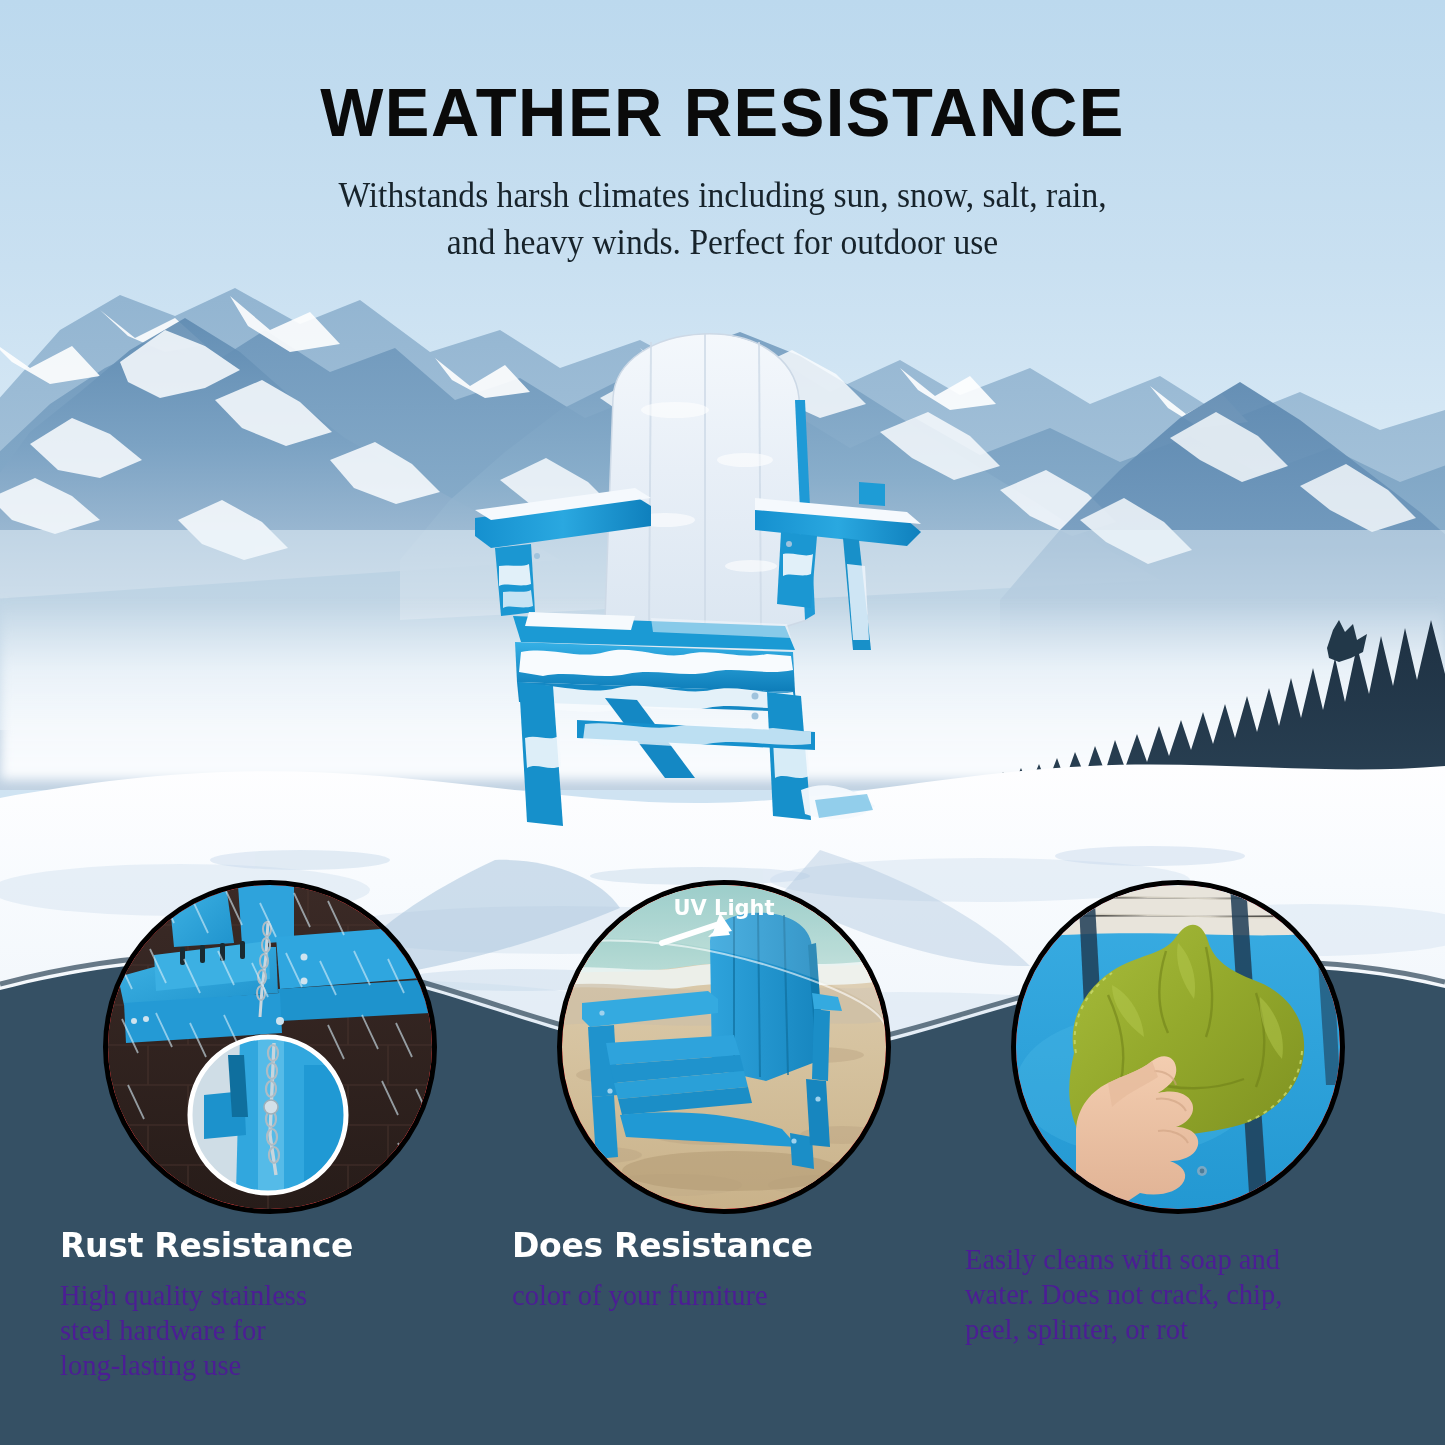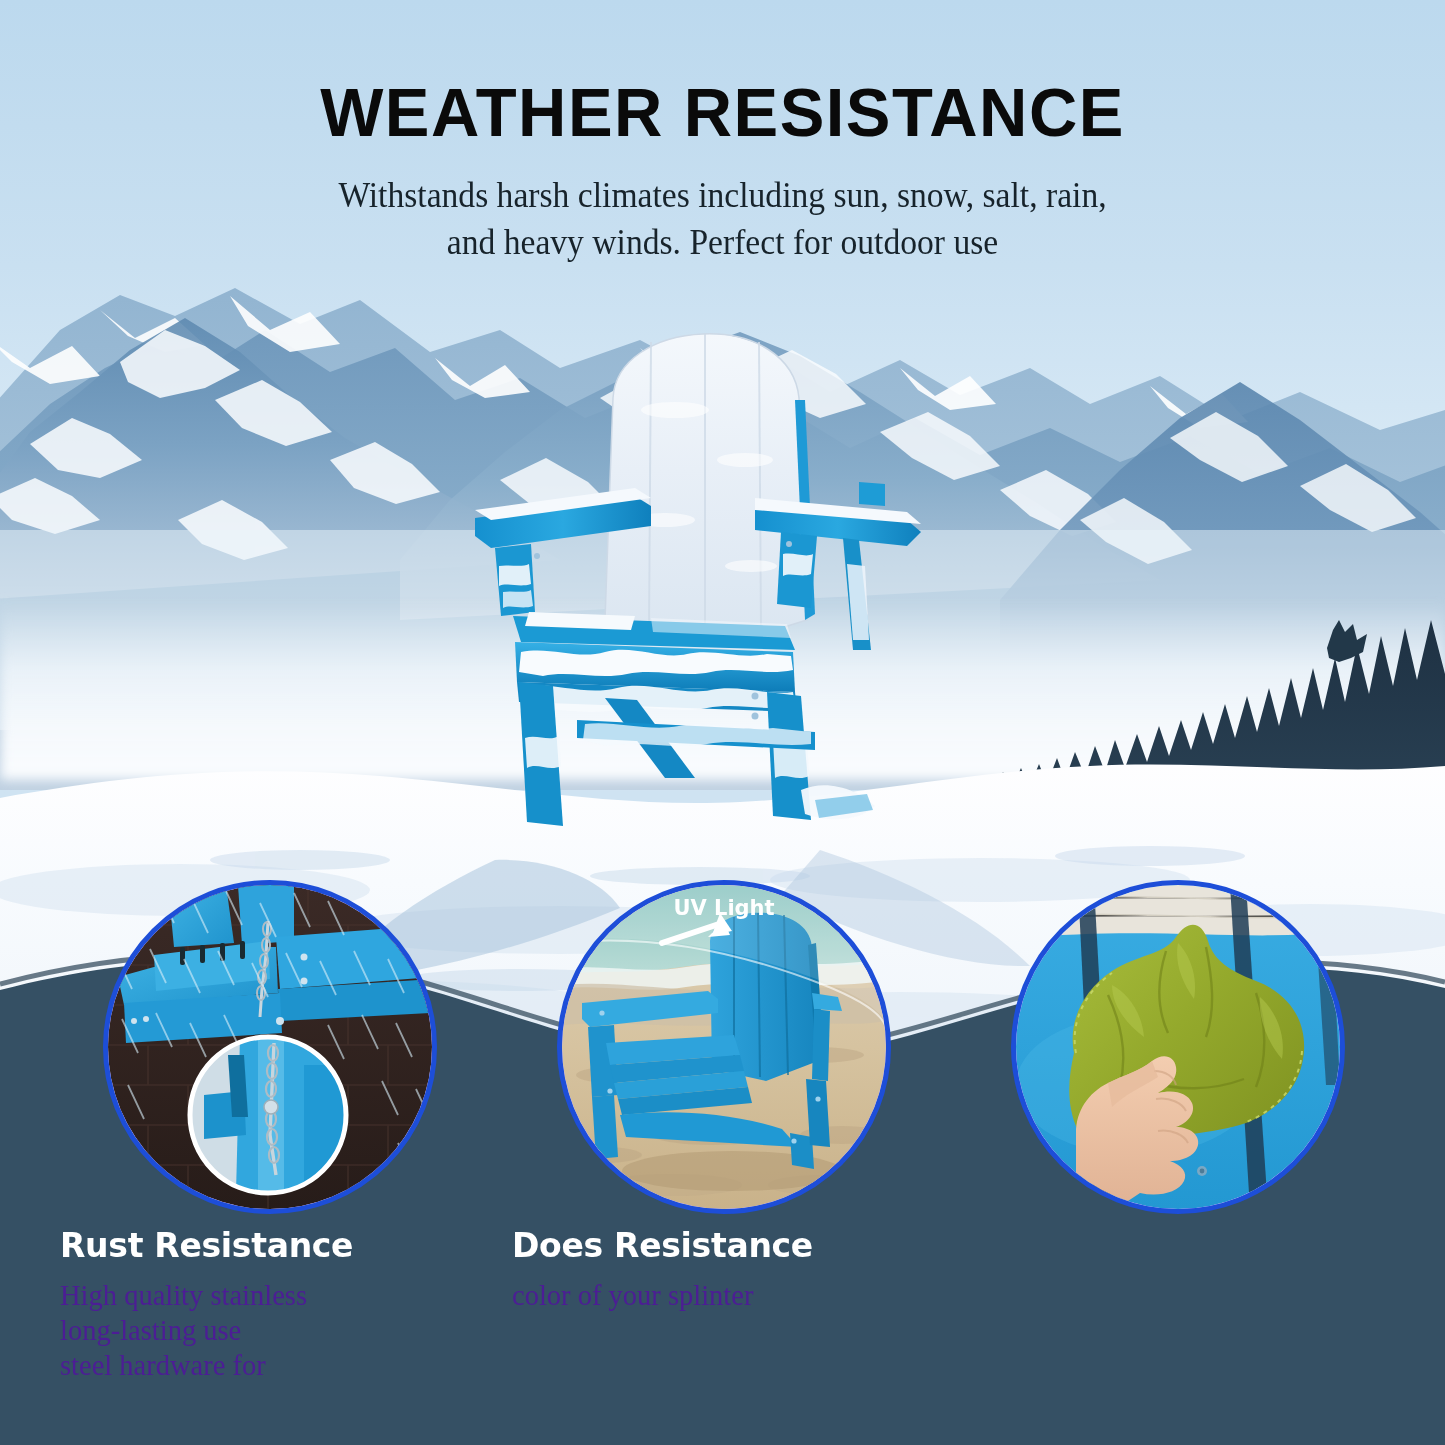--- a/index.html
+++ b/index.html
@@ -74,22 +74,22 @@
   
   .hero-chair {
     position:absolute; left:455px; top:320px; width:490px; height:540px; z-index:12;
   }
   .hero-chair svg { display:block; width:490px; height:540px; }
 
   
   .circles { position:absolute; left:0; top:880px; width:1445px; height:340px; z-index:25; }
   .circ {
     position:absolute; width:334px; height:334px; border-radius:50%;
-    border:5px solid #1d4ed8; overflow:hidden;
-    background:#c4b5fd;
+    border:5px solid #000000; overflow:hidden;
+    background:#ef4444;
   }
   .circ.c1 { left:103px; top:0; }
   .circ.c2 { left:557px; top:0; }
   .circ.c3 { left:1011px; top:0; }
   .circ > svg { display:block; width:324px; height:324px; }
 
   
   .features { position:absolute; left:0; top:1228px; width:1445px; z-index:30; }
   .feat { position:absolute; width:420px; text-align:left; }
   .feat.f1 { left:60px; }
@@ -660,29 +660,34 @@
       </svg>
     </div>
   </div>
 
   <div class="features">
 
     <div class="feat f1">
       <div class="feat-title">Rust Resistance</div>
       <div class="feat-body">
         <span class="ln">High quality stainless</span>
+        <span class="ln">steel hardware for</span>
         <span class="ln">long-lasting use</span>
-        <span class="ln">steel hardware for</span>
       </div>
     </div>
 
     <div class="feat f2">
       <div class="feat-title">Does Resistance</div>
       <div class="feat-body">
-        <span class="ln">color of your splinter</span>
+        <span class="ln">color of your furniture</span>
       </div>
     </div>
 
     <div class="feat f3">
+      <div class="feat-body">
+        <span class="ln">Easily cleans with soap and</span>
+        <span class="ln">water. Does not crack, chip,</span>
+        <span class="ln">peel, splinter, or rot</span>
+      </div>
     </div>
   </div>
 
 </div>
 
 </body></html>

